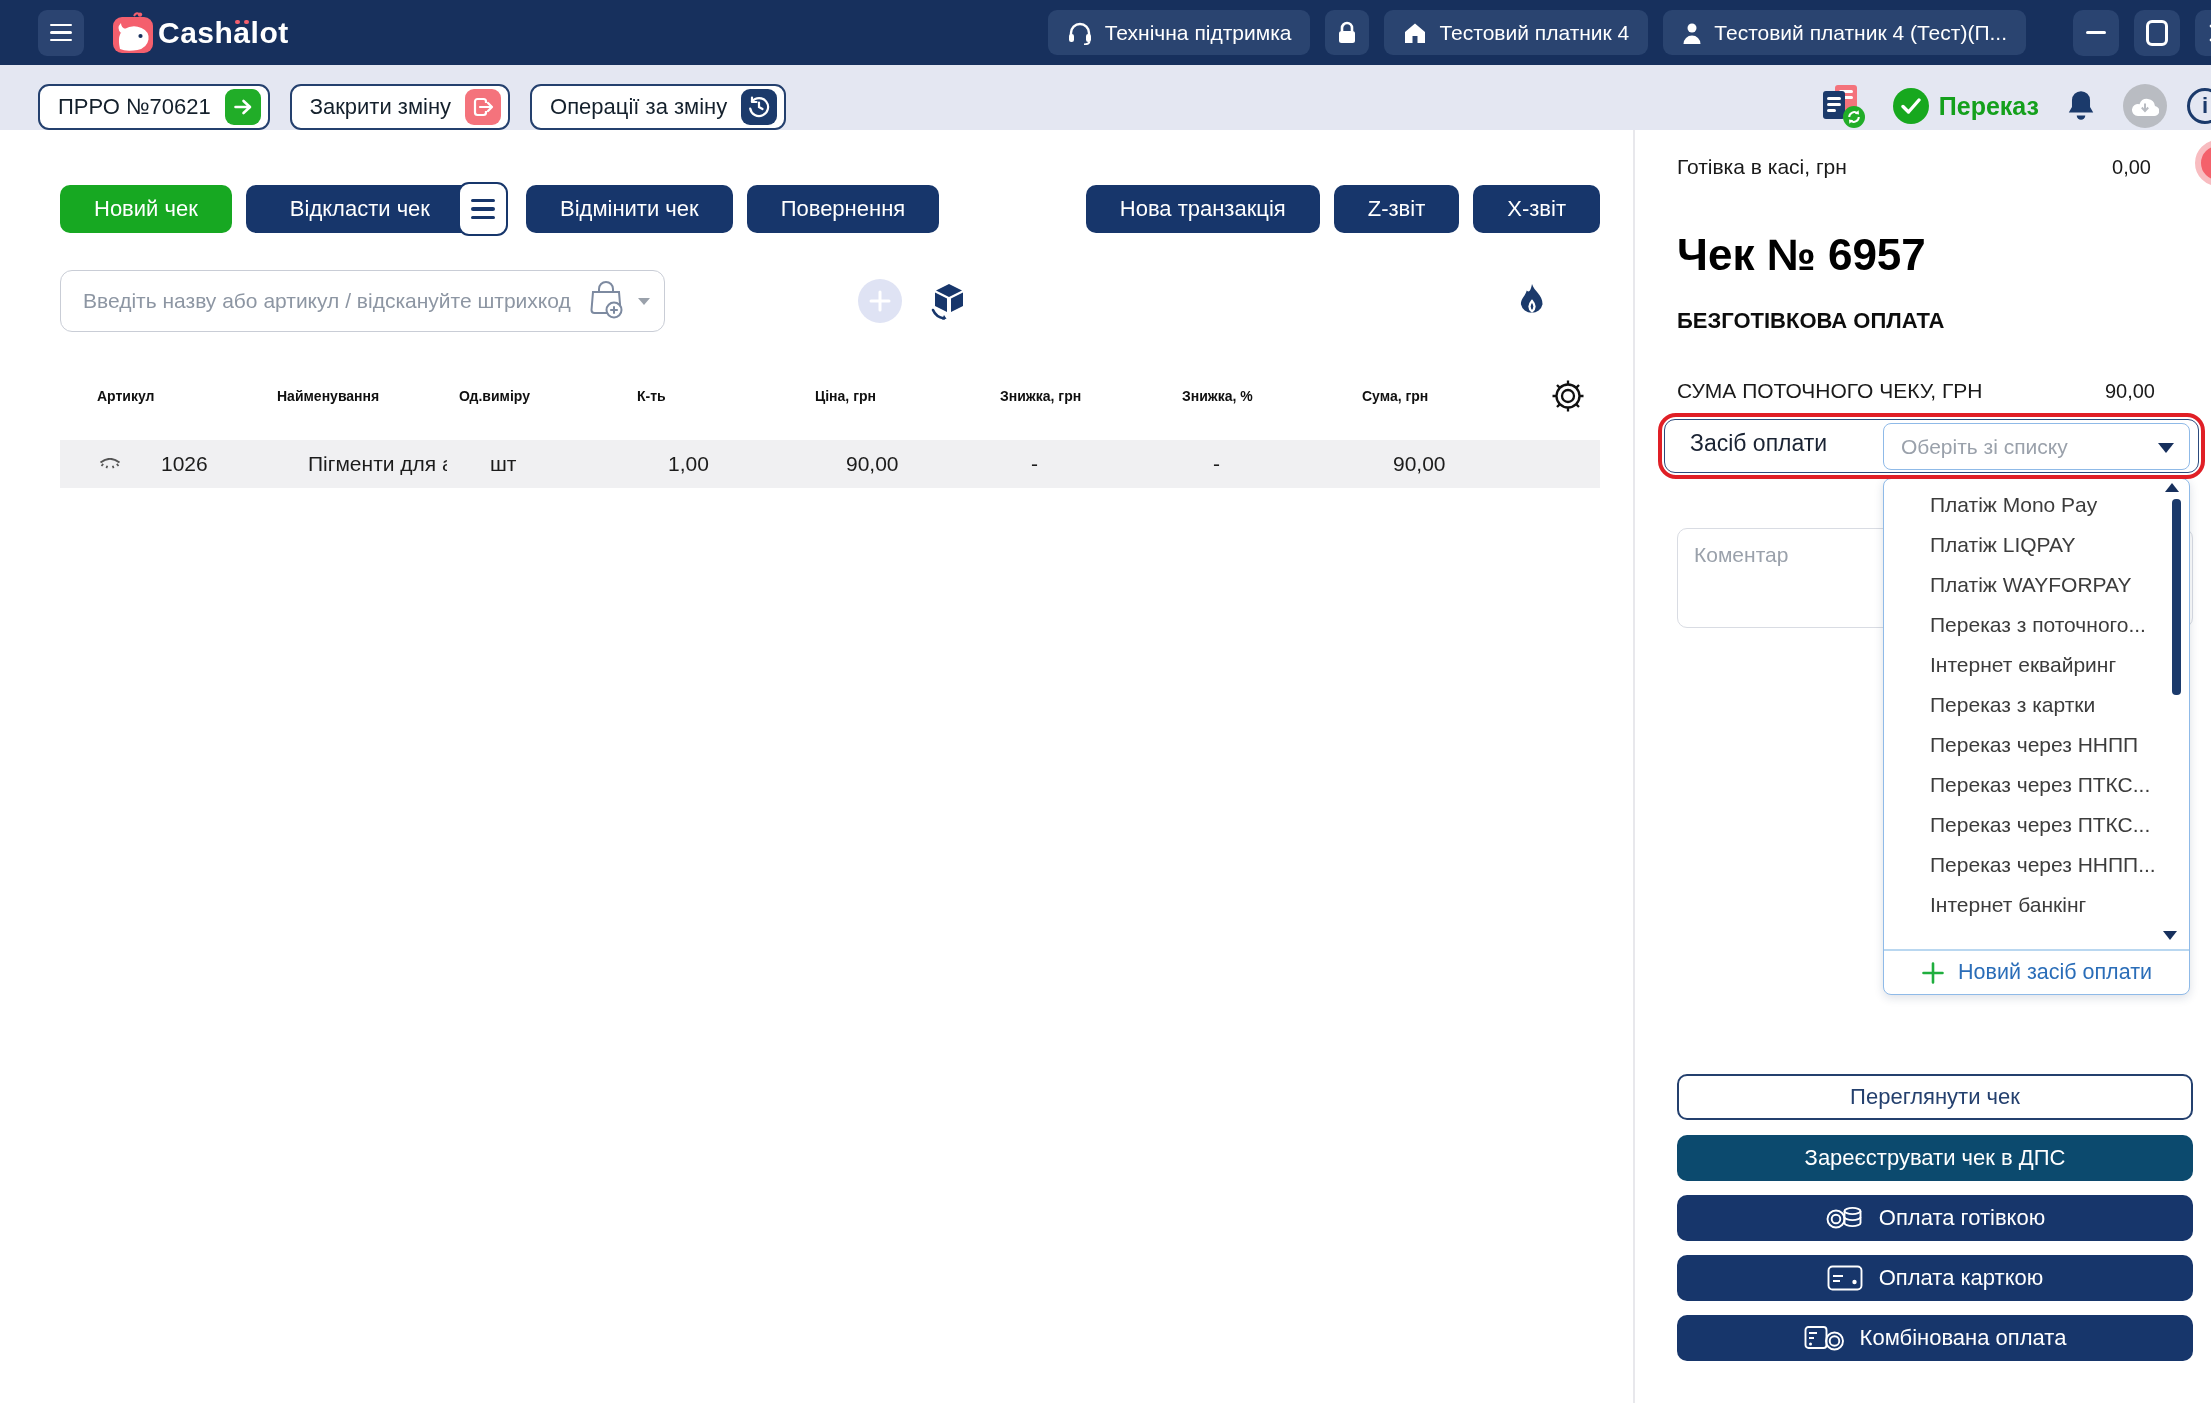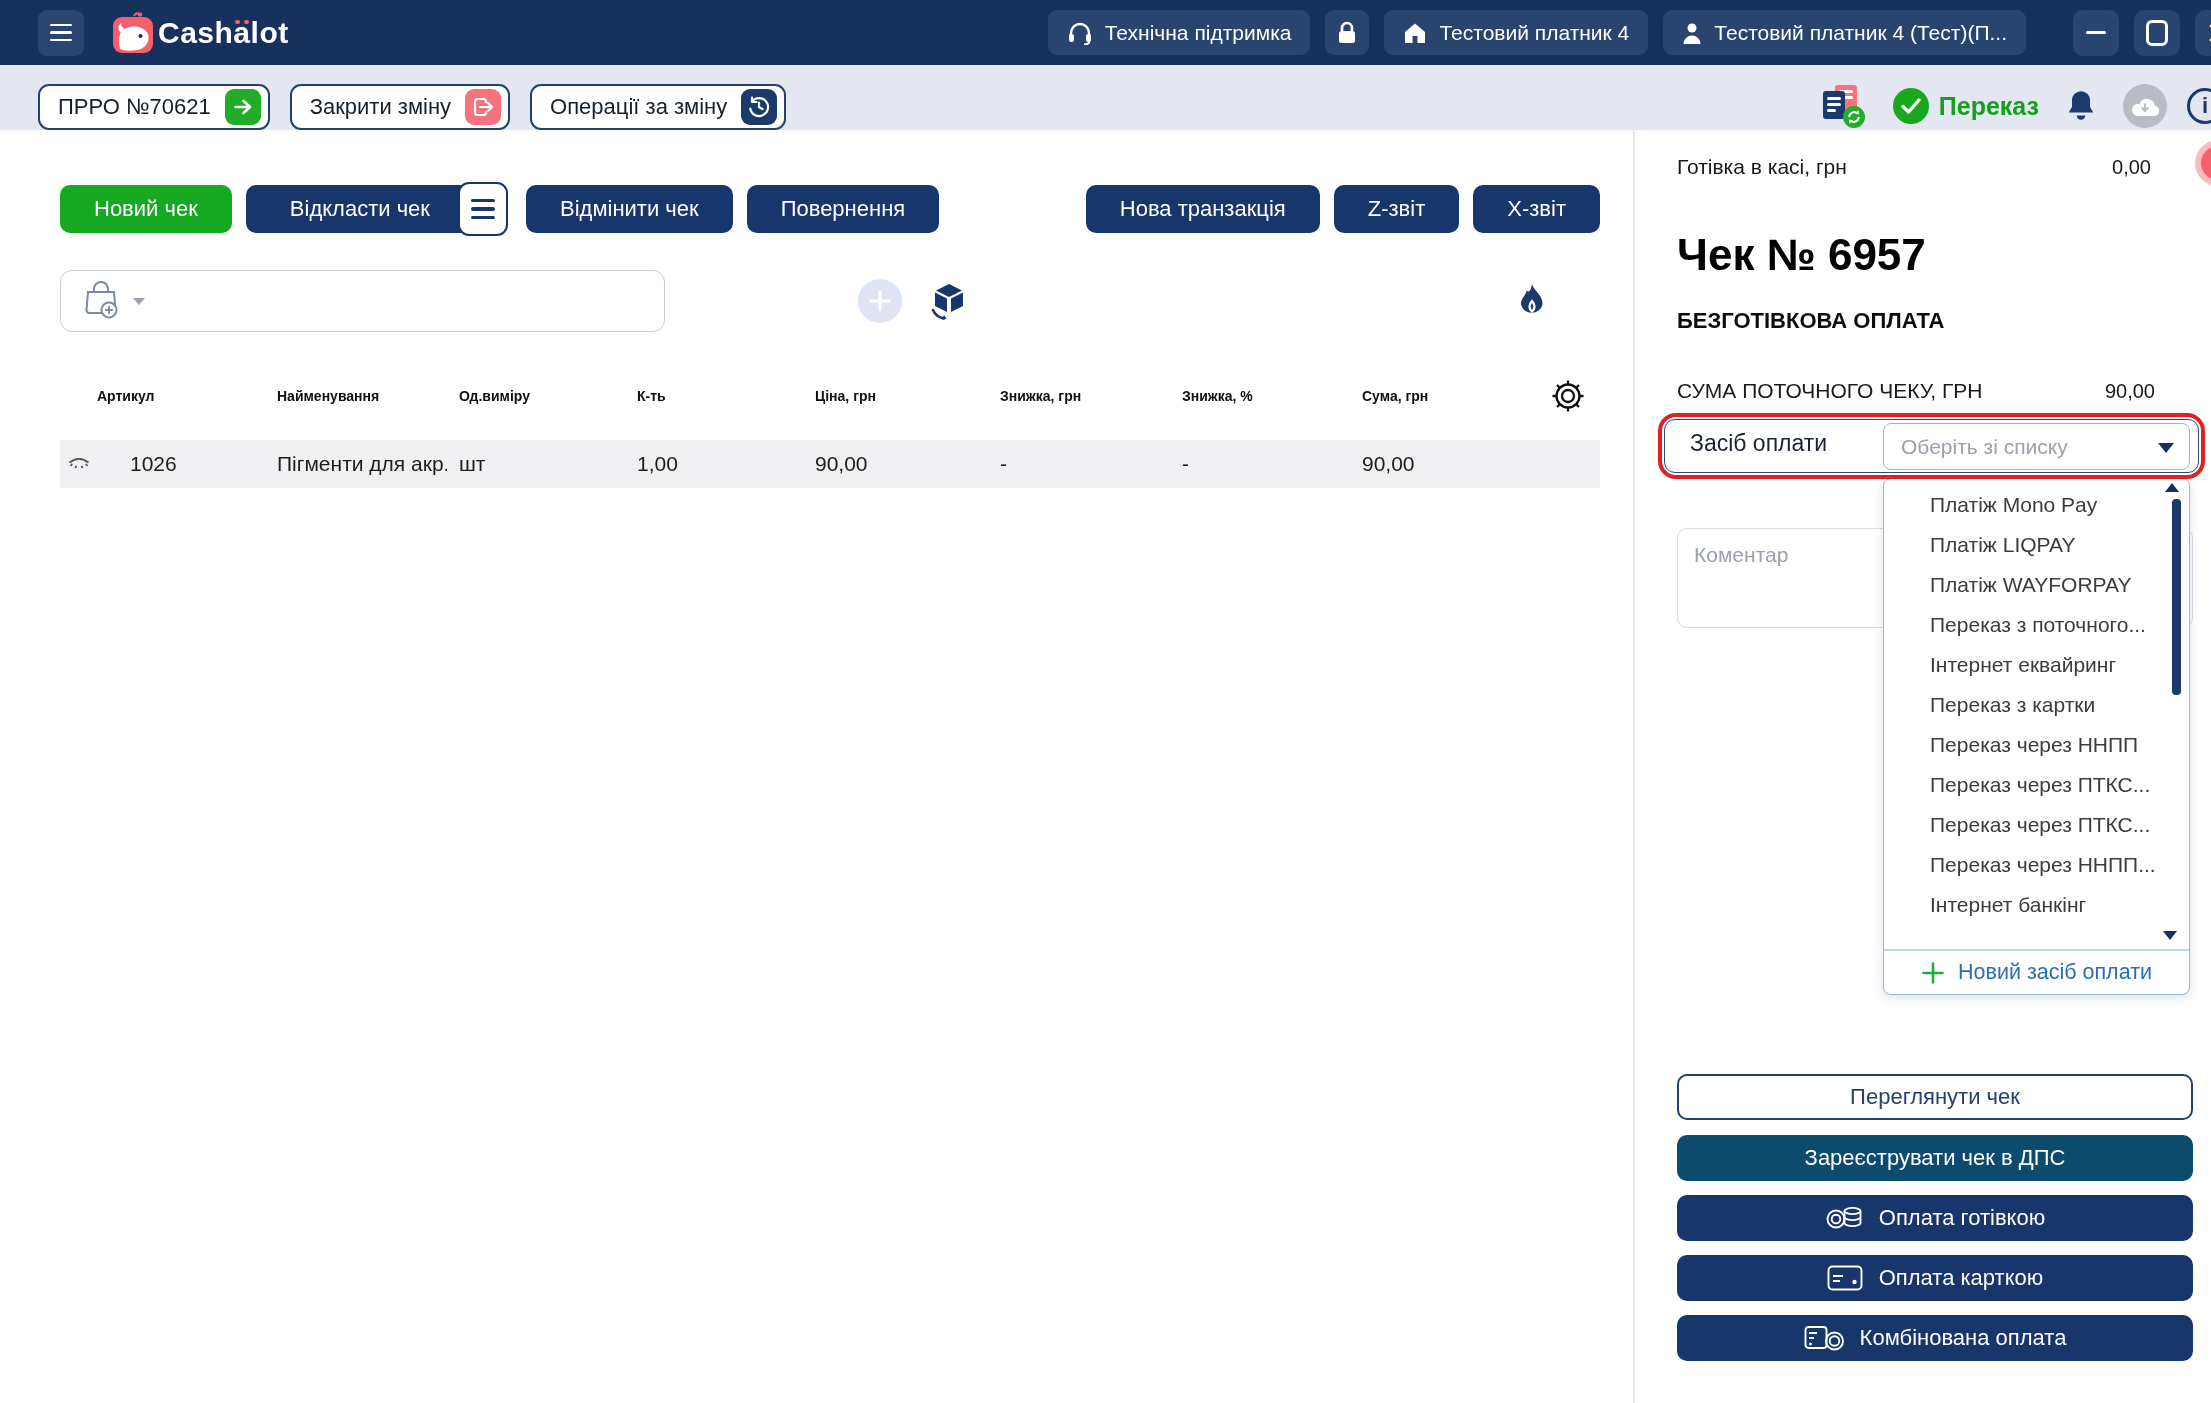--- a/index.html
+++ b/index.html
@@ -63,21 +63,21 @@
   .flame-btn{background:none;border:none;margin-left:auto;margin-right:46px;cursor:pointer;display:flex;}
 
   
   .table{position:absolute;top:243px;left:60px;width:1540px;}
   .t-grid{display:grid;grid-template-columns:205px 182px 178px 178px 185px 182px 180px 186px 64px;align-items:center;}
   .t-head{height:46px;font-size:14px;font-weight:700;color:#101010;}
   .t-head > div{padding-left:12px;white-space:nowrap;}
   .t-head > div:first-child{padding-left:37px;}
   .t-head .gear-cell{display:flex;justify-content:center;padding-left:0;}
   .t-row{height:48px;background:#f0f0f2;font-size:21px;color:#1c1c1c;margin-top:21px;}
-  .t-row > div{padding-left:12px;white-space:nowrap;overflow:hidden;}
+  .t-row > div{padding-left:12px;white-space:nowrap;overflow:hidden;margin-left:31px;}
   .t-row .cell-article{padding-left:8px;display:flex;align-items:center;gap:40px;}
 
   
   .panel{position:absolute;top:0;left:1635px;right:0;bottom:0;background:#fff;}
   .cash-label{position:absolute;top:25px;left:42px;font-size:21px;color:#1a1a1a;text-align:center;}
   .cash-value{position:absolute;top:26px;right:60px;font-size:20px;color:#1a1a1a;}
   .red-dot{position:absolute;top:10px;right:-30px;width:46px;height:46px;border-radius:50%;background:#f4616b;border:6px solid #f8bcc0;cursor:pointer;}
   .check-title{position:absolute;top:100px;left:42px;font-size:44px;font-weight:700;color:#000;}
   .payment-kind{position:absolute;top:178px;left:42px;font-size:22px;font-weight:700;color:#0d0d0d;}
   .sum-label{position:absolute;top:249px;left:42px;font-size:21px;color:#1a1a1a;}
@@ -265,20 +265,21 @@
       <button class="btn btn-navy">Відмінити чек</button>
       <button class="btn btn-navy">Повернення</button>
       <span class="spacer"></span>
       <button class="btn btn-navy">Нова транзакція</button>
       <button class="btn btn-navy">Z-звіт</button>
       <button class="btn btn-navy" style="margin-right:0;">X-звіт</button>
     </div>
 
     <div class="searchrow">
       <div class="search-box">
+        <input type="text" placeholder="Введіть назву або артикул / відскануйте штрихкод" style="">
         <svg width="42" height="40" viewBox="0 0 42 40" fill="none" stroke="#7d8aa0" style="cursor:pointer;">
           <path d="M13 11 V8 a7 7 0 0 1 14 0 v3" stroke-width="2"></path>
           <path d="M7 11 h26 l1.5 18 a3 3 0 0 1 -3 3 H8.5 a3 3 0 0 1 -3 -3 Z" stroke-width="2"></path>
           <circle cx="28" cy="29" r="7.5" fill="#fff" stroke-width="2"></circle>
           <path d="M28 25.2 v7.6 M24.2 29 h7.6" stroke-width="2"></path>
         </svg>
         <span class="caret-down" style="cursor:pointer;"></span>
       </div>
       <button class="plus-circle">
         <svg width="22" height="22" viewBox="0 0 22 22">

